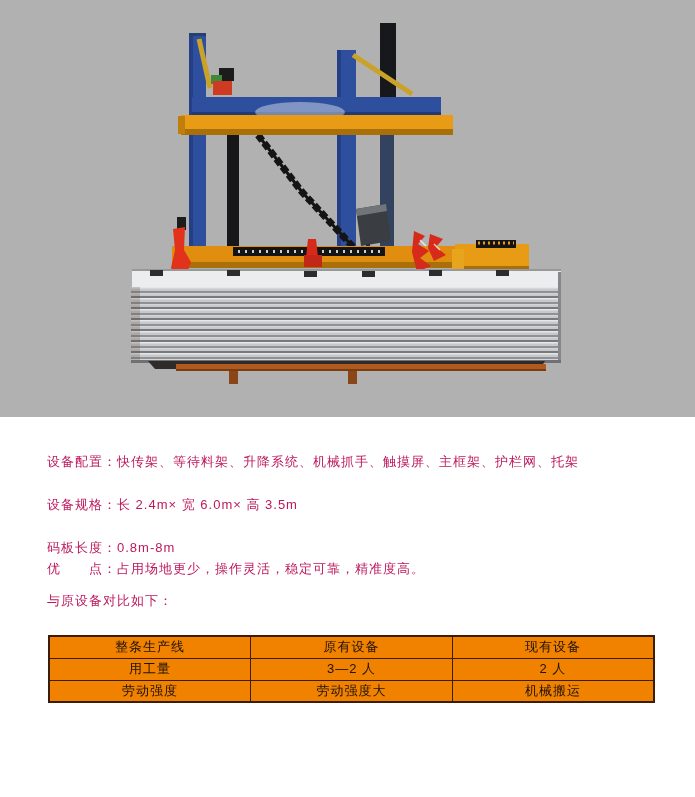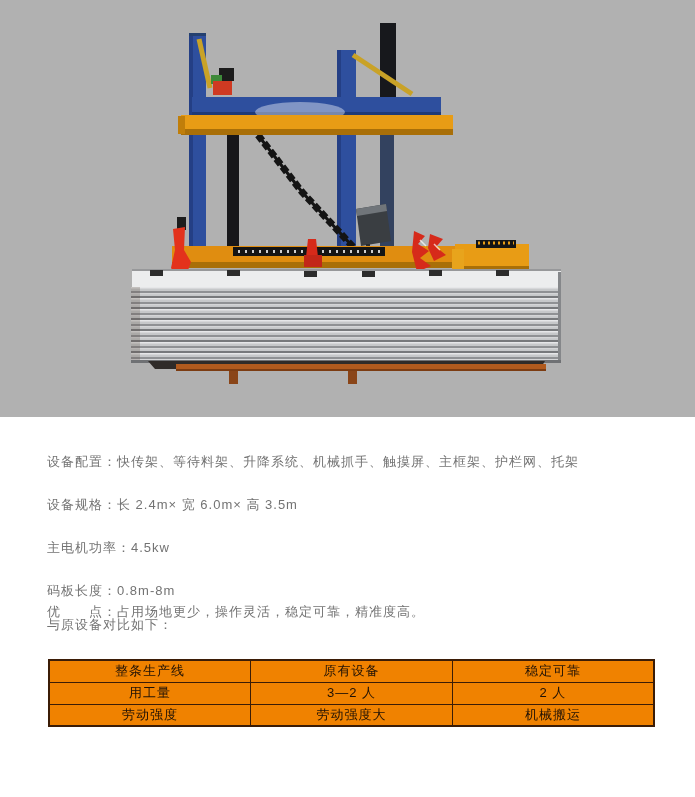--- a/index.html
+++ b/index.html
@@ -18,26 +18,26 @@
     background: #b1b1b1;
   }
   .photo svg { display: block; }
   .specs {
     padding: 38px 40px 0 47px;
   }
   .specs p {
     margin: 0 0 30px 0;
     font-size: 13px;
     line-height: 13px;
-    color: #737373;
+    color: #be185d;
     letter-spacing: 1px;
     white-space: pre-wrap;
   }
   .specs p.gap-mid { margin-bottom: 8px; }
-  .specs p.gap-small { margin-bottom: 0; }
+  .specs p.gap-small { margin-bottom: 19px; }
   .specs p.intro { margin-bottom: 28px; }
   .table-wrap {
     padding-left: 48px;
   }
   table.compare {
     border-collapse: collapse;
     width: 607px;
     table-layout: fixed;
   }
   table.compare th, table.compare td {
@@ -178,33 +178,32 @@
         <rect x="176" y="369" width="370" height="2" fill="#7c3c12"></rect>
         <rect x="229" y="371" width="9" height="13" fill="#8a4518"></rect>
         <rect x="348" y="371" width="9" height="13" fill="#8a4518"></rect>
       </g>
     </svg>
   </div>
 
   <div class="specs">
     <p>设备配置：快传架、等待料架、升降系统、机械抓手、触摸屏、主框架、护栏网、托架</p>
     <p>设备规格：长 2.4m× 宽 6.0m× 高 3.5m</p>
-    <p>主电机功率：4.5kw</p>
     <p class="gap-mid">码板长度：0.8m-8m</p>
     <p class="gap-small">优　　点：占用场地更少，操作灵活，稳定可靠，精准度高。</p>
     <p class="intro">与原设备对比如下：</p>
   </div>
 
   <div class="table-wrap">
     <table class="compare">
       <thead>
         <tr>
           <th>整条生产线</th>
           <th>原有设备</th>
-          <th>稳定可靠</th>
+          <th>现有设备</th>
         </tr>
       </thead>
       <tbody>
         <tr>
           <td>用工量</td>
           <td>3—2 人</td>
           <td>2 人</td>
         </tr>
         <tr>
           <td>劳动强度</td>

